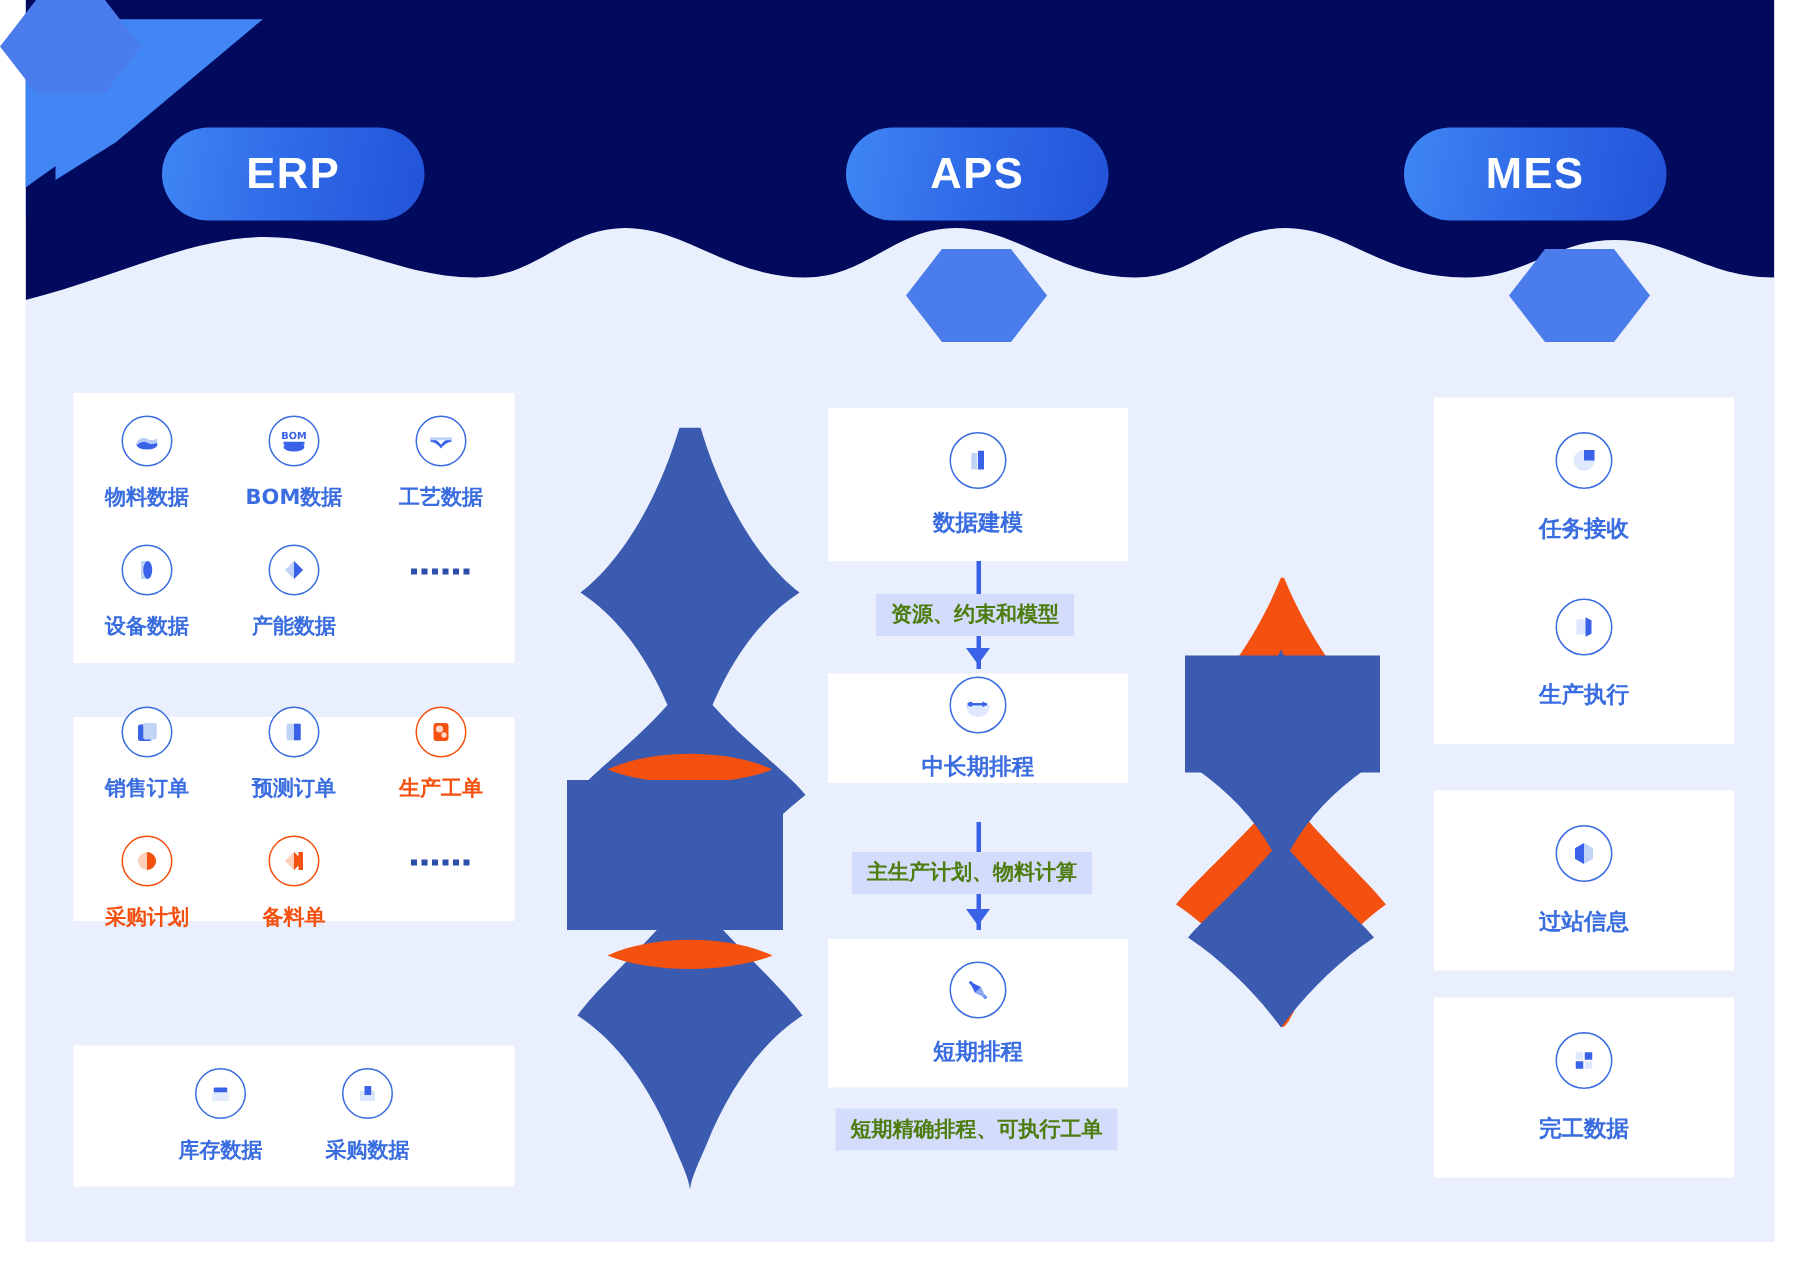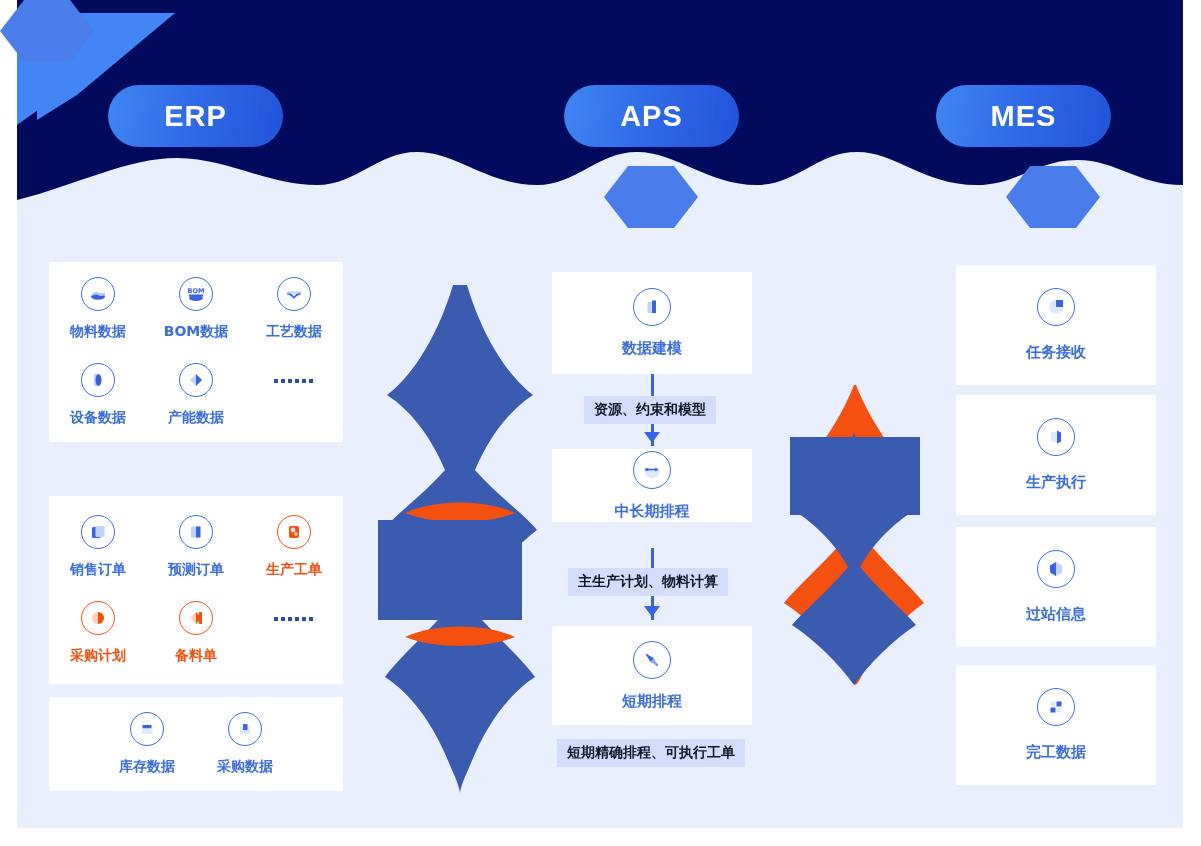--- a/index.html
+++ b/index.html
@@ -86,21 +86,21 @@
     margin-top:13px;font-size:15px;color:#3a6de0;font-weight:bold;white-space:nowrap;
     font-family:"DejaVu Sans","Liberation Sans",sans-serif;
   }
   .aps-icon{
     width:38px;height:38px;border-radius:50%;
     border:1.6px solid #3a6de0;box-sizing:border-box;background:#fff;
     display:flex;align-items:center;justify-content:center;position:relative;
   }
   .tagbar{
     position:absolute;z-index:4;
-    background:#d3ddfb;color:#0f172a;
+    background:#d3ddfb;color:#4d7c0f;
     font-size:14px;font-weight:bold;
     padding:5px 10px;white-space:nowrap;
     font-family:"DejaVu Sans","Liberation Sans",sans-serif;
     display:flex;align-items:center;justify-content:center;
   }
   .vline{
     position:absolute;width:3px;background:#3a62e8;z-index:2;
   }
   .varrow{
     position:absolute;width:0;height:0;z-index:2;
@@ -237,21 +237,21 @@
             <i></i>
             <i></i>
             <i></i>
             <i></i>
           </div>
         <div class="lbl" style="visibility:hidden;">.</div>
       </div>
     </div>
   </div>
 
-  <div class="card" style="left:49px;top:496px;width:294px;height:188px;text-decoration:underline;">
+  <div class="card" style="left:49px;top:478px;width:294px;height:136px;text-decoration:underline;">
     <div class="icon-grid">
       <div class="cell">
         <div class="icon-circle">
           <svg width="20" height="20" viewBox="0 0 20 20">
               <rect x="4" y="5" width="9" height="11" rx="1.5" fill="#3a62e8"></rect>
               <rect x="7.5" y="4" width="9" height="11" rx="1.5" fill="#c2d3f8"></rect>
             </svg>
         </div>
         <div class="lbl">销售订单</div>
       </div>
@@ -415,21 +415,21 @@
     <div class="aps-icon">
       <svg width="22" height="22" viewBox="0 0 22 22">
           <circle cx="11" cy="11" r="7" fill="#dfe8fc"></circle>
           <path d="M11,4 L18,4 L18,11 Z" fill="#3a62e8"></path>
           <path d="M11,11 L11,4 A7,7 0 0,1 18,11 Z" fill="#3a62e8"></path>
         </svg>
     </div>
     <div class="lbl">任务接收</div>
   </div>
 
-  <div class="mes-card" style="top:395px;">
+  <div class="mes-card" style="top:376px;">
     <div class="aps-icon">
       <svg width="22" height="22" viewBox="0 0 22 22">
           <path d="M6,6 L12,6 L12,16 L6,16 Z" fill="#dfe8fc"></path>
           <path d="M12,4.5 L16,6.5 L16,15.5 L12,17.5 Z" fill="#3a62e8"></path>
         </svg>
     </div>
     <div class="lbl">生产执行</div>
   </div>
 
   <div class="mes-card" style="top:527px;">

